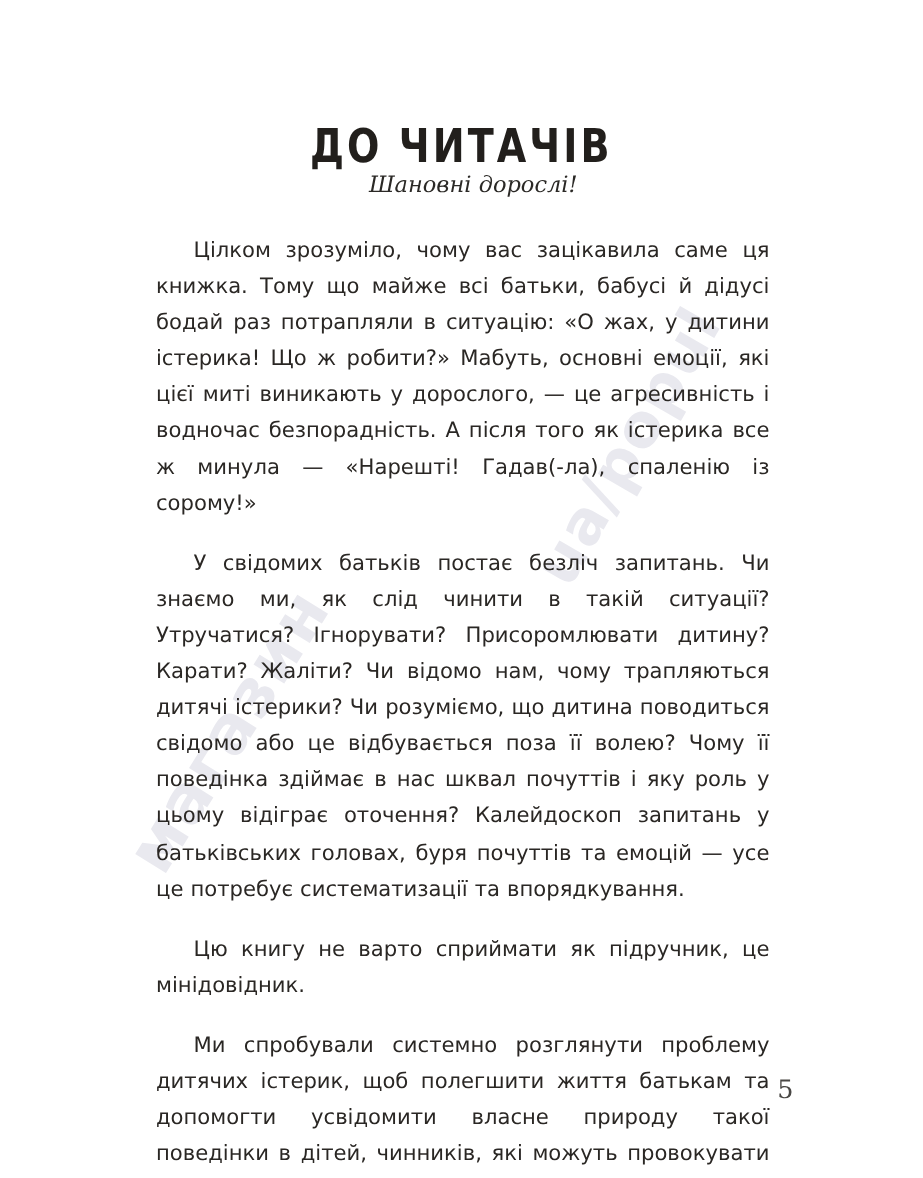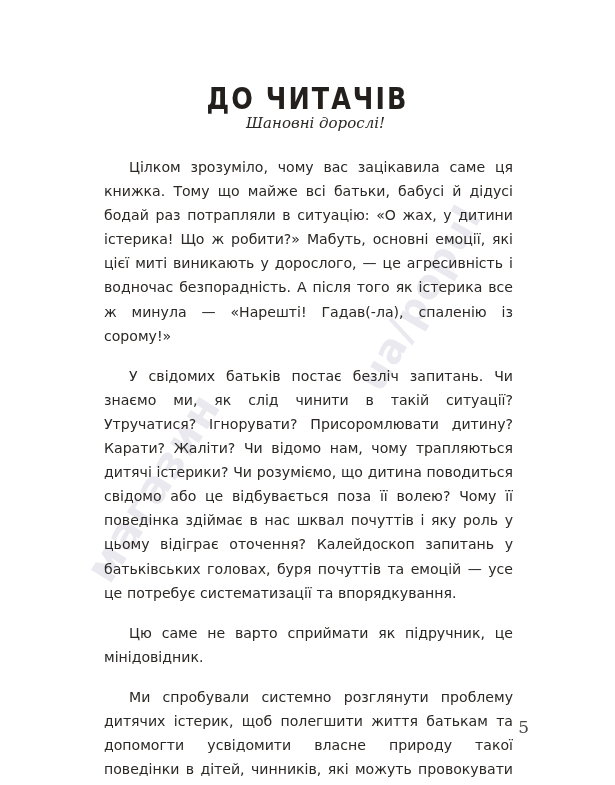--- a/index.html
+++ b/index.html
@@ -127,21 +127,21 @@
 
   <div class="content">
 
     <h1 class="chapter-title">ДО ЧИТАЧІВ</h1>
 
     <div class="subtitle">Шановні дорослі!</div>
 
     <div class="body-block">
       <p>Цілком зрозуміло, чому вас зацікавила саме ця книжка. Тому що майже всі батьки, бабусі й дідусі бодай раз потрапляли в ситуацію: «О жах, у дитини істерика! Що ж робити?» Мабуть, основні емоції, які цієї миті виникають у дорослого, — це агресивність і водночас безпорадність. А після того як істерика все ж минула — «Нарешті! Гадав(-ла), спаленію із сорому!»</p>
       <p>У свідомих батьків постає безліч запитань. Чи знаємо ми, як слід чинити в такій ситуації? Утручатися? Ігнорувати? Присоромлювати дитину? Карати? Жаліти? Чи відомо нам, чому трапляються дитячі істерики? Чи розуміємо, що дитина поводиться свідомо або це відбувається поза її волею? Чому її поведінка здіймає в нас шквал почуттів і яку роль у цьому відіграє оточення? Калейдоскоп запитань у батьківських головах, буря почуттів та емоцій — усе це потребує систематизації та впорядкування.</p>
-      <p>Цю саме не варто сприймати як підручник, це мінідовідник.</p>
+      <p>Цю книгу не варто сприймати як підручник, це мінідовідник.</p>
       <p>Ми спробували системно розглянути проблему дитячих істерик, щоб полегшити життя батькам та допомогти усвідомити власне природу такої поведінки в дітей, чинників, які можуть провокувати й стимулювати істерики.</p>
 
     </div>
 
     <div class="page-number">5</div>
 
   </div>
 </div>
 
 </body></html>

